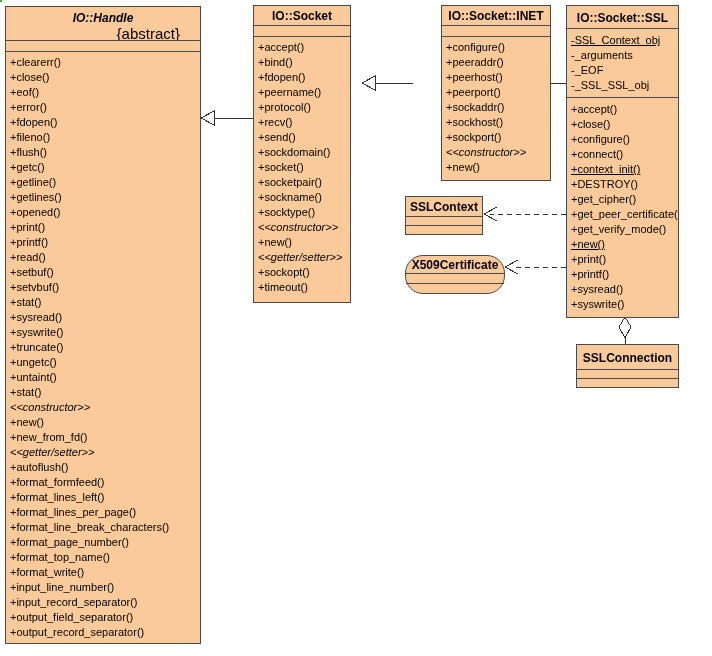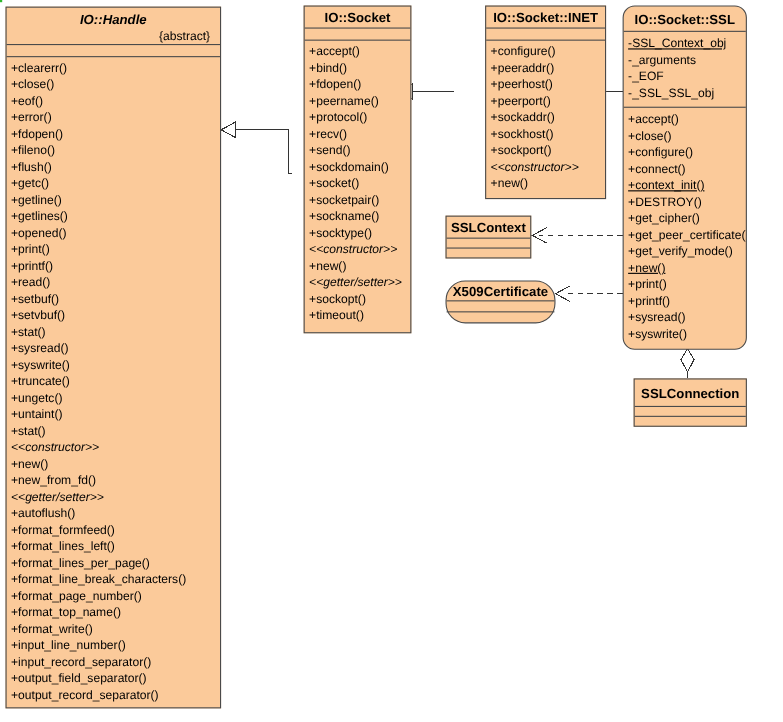--- a/index.html
+++ b/index.html
@@ -12,22 +12,22 @@
     position:absolute;background:#FBCA9A;border:1px solid #4a4a4a;
     box-sizing:border-box;
   }
   .title-comp{
     text-align:center;font-weight:bold;font-size:12px;line-height:17px;
     overflow:hidden;white-space:nowrap;
   }
   .title-comp .title{padding-top:2px;}
   .title-comp.two-line .title{font-style:italic;padding-top:3px;}
   .tagline{
-    font-weight:normal;font-style:normal;font-size:11px;text-align:right;
-    padding-right:9px;line-height:13px;
+    font-weight:normal;font-style:normal;font-size:15px;text-align:right;
+    padding-right:20px;line-height:13px;
   }
   .comp{
     border-top:1px solid #4a4a4a;box-sizing:border-box;overflow:hidden;
     padding-top:3px;
   }
   .member{
     font-size:11px;line-height:15px;height:15px;padding-left:4px;
     white-space:nowrap;overflow:hidden;
   }
   .member.stereotype{font-style:italic;}
@@ -113,21 +113,21 @@
       <div class="member">+format_page_number()</div>
       <div class="member">+format_top_name()</div>
       <div class="member">+format_write()</div>
       <div class="member">+input_line_number()</div>
       <div class="member">+input_record_separator()</div>
       <div class="member">+output_field_separator()</div>
       <div class="member">+output_record_separator()</div>
     </div>
 </div>
 
-<div class="uml-class" style="left:276px;top:5px;width:98px;height:298px;">
+<div class="uml-class" style="left:253px;top:5px;width:98px;height:298px;">
   <div class="title-comp" style="height:19px;">
     <div class="title">IO::Socket</div>
   </div>
   <div class="comp" style="height:11px;padding-top:0;"></div>
   <div class="comp" style="height:266px;">
       <div class="member">+accept()</div>
       <div class="member">+bind()</div>
       <div class="member">+fdopen()</div>
       <div class="member">+peername()</div>
       <div class="member">+protocol()</div>
@@ -157,21 +157,21 @@
       <div class="member">+peerhost()</div>
       <div class="member">+peerport()</div>
       <div class="member">+sockaddr()</div>
       <div class="member">+sockhost()</div>
       <div class="member">+sockport()</div>
       <div class="member stereotype">&lt;&lt;constructor&gt;&gt;</div>
       <div class="member">+new()</div>
     </div>
 </div>
 
-<div class="uml-class" style="left:566px;top:5px;width:113px;height:313px;border-radius:11px;">
+<div class="uml-class" style="left:566px;top:5px;width:113px;height:313px;">
   <div class="title-comp" style="height:22px;line-height:20px;">
     <div class="title">IO::Socket::SSL</div>
   </div>
   <div class="comp" style="height:69px;padding-top:4px;">
       <div class="member underline">-SSL_Context_obj</div>
       <div class="member">-_arguments</div>
       <div class="member">-_EOF</div>
       <div class="member">-_SSL_SSL_obj</div>
     </div>
   <div class="comp" style="height:220px;padding-top:4px;">

